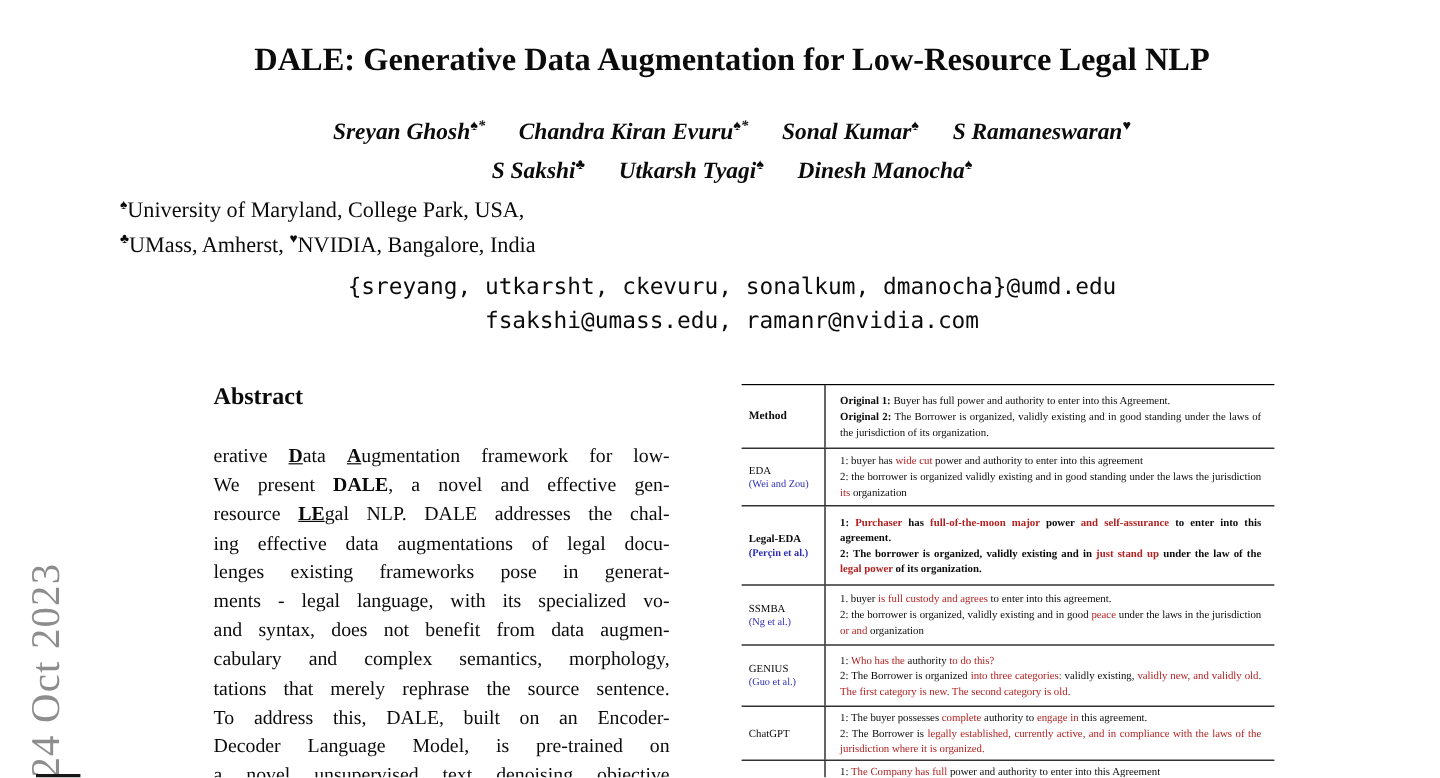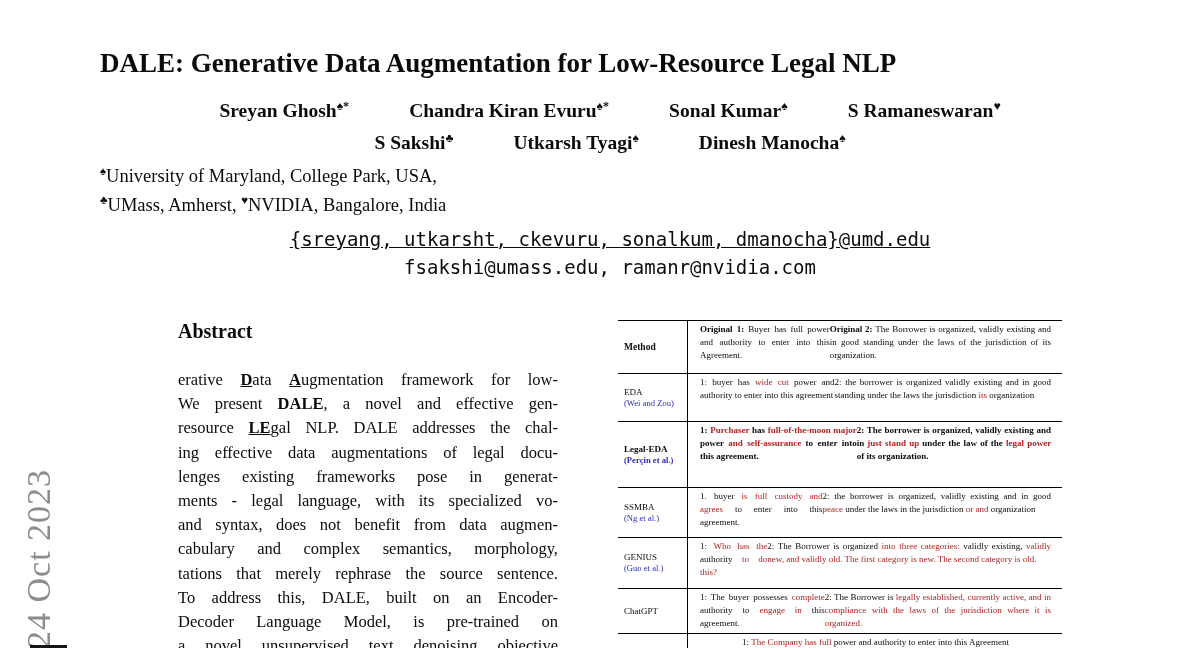--- a/index.html
+++ b/index.html
@@ -10,34 +10,34 @@
   
   .watermark {
     position:absolute; left:20px; top:413px; height:235px; width:52px;
     writing-mode:vertical-rl; transform:rotate(180deg);
     font-size:34px; color:var(--watermark-gray,#8d8d8d); letter-spacing:1px;
     font-family:"Liberation Serif",serif;
   }
   .corner-bar { position:absolute; left:30px; top:645px; width:37px; height:4px; background:#161616; }
 
   
-  .title { position:absolute; left:100px; top:48px; width:1020px; text-align:left;
+  .title { position:absolute; left:100px; top:34px; width:1020px; text-align:center;
            font-size:27px; font-weight:bold; margin:0; }
   .authors { position:absolute; left:60px; width:1100px; text-align:center;
              font-size:19.5px; font-weight:bold; }
   .authors-1 { top:100px; }
   .authors-2 { top:132px; }
-  .author { margin:0 30px; white-space:nowrap; }
+  .author { margin:0 14px; white-space:nowrap;font-style:italic; }
   .authors sup, .affil sup { font-size:62%; vertical-align:super; line-height:0; }
   .affil { position:absolute; left:100px; width:1020px; text-align:left; font-size:18.5px; }
   .affil-1 { top:166px; }
   .affil-2 { top:195px; }
   .email { position:absolute; left:100px; width:1020px; text-align:center;
            font-family:"DejaVu Sans Mono","Liberation Mono",monospace; font-size:19px; }
-  .email-1 { top:228px;text-decoration:underline; }
+  .email-1 { top:228px; }
   .email-2 { top:256px; }
 
   
   .abstract-heading { position:absolute; left:178px; top:320px; width:380px; margin:0;
                       text-align:left; font-size:20px; font-weight:bold; }
   .abstract-body { position:absolute; left:178px; top:368px; width:380px;
                    font-size:16.5px; line-height:24.2px; }
   .abs-line { text-align:justify; text-align-last:justify; }
 
   .seg-b { font-weight:bold; }
@@ -48,21 +48,21 @@
   .example-table { position:absolute; left:618px; top:320px; width:444px; margin:0;
                    border-top:1.5px solid #000; }
   .t-row { display:flex; box-sizing:border-box; border-bottom:1px solid #000; }
   .t-method { width:70px; box-sizing:border-box; border-right:1.2px solid #000;
               display:flex; flex-direction:column; justify-content:center;
               padding:2px 2px 2px 6px; font-size:9px; line-height:11px; }
   .t-head .t-mname { font-weight:bold; font-size:9.5px; }
   .t-cite { color:var(--citation-blue,#2d2db8); font-size:8.6px; }
   .t-text { flex:1; box-sizing:border-box; padding:2px 11px 2px 12px;
             font-size:9px; line-height:13px;
-            display:flex; flex-direction:row; justify-content:center; }
+            display:flex; flex-direction:column; justify-content:center; }
   .t-line { text-align:justify; }
 </style>
 </head>
 <body>
 
 <div class="page">
   <div class="watermark">24 Oct 2023</div>
   <div class="corner-bar"></div>
 
   <h1 class="title">DALE: Generative Data Augmentation for Low-Resource Legal NLP</h1>

